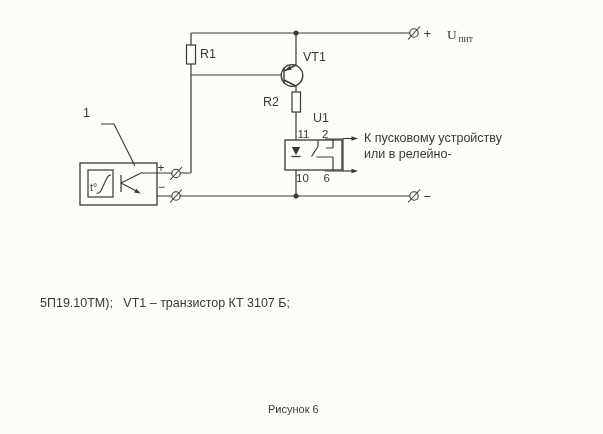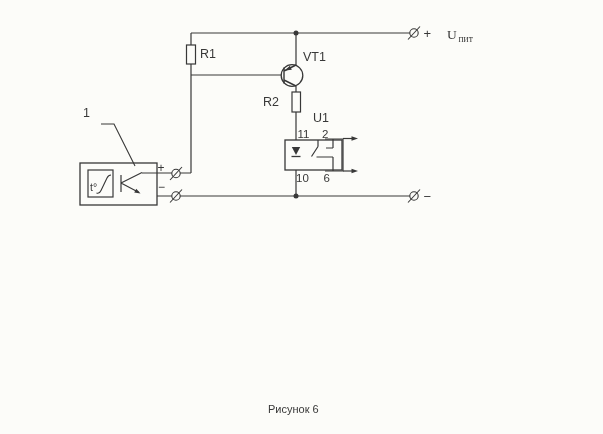--- a/index.html
+++ b/index.html
@@ -83,23 +83,26 @@
       <path d="M408,202.5 L420,189.5" stroke="#383838" stroke-width="1.1"></path>
     </g>
 
     <text x="423.5" y="38" font-size="13">+</text>
     <text class="serif" x="447" y="39" font-size="13.5">U</text>
     <text class="serif" x="458.5" y="42" font-size="9.5">пит</text>
     <text x="423.5" y="200.5" font-size="13">−</text>
   </svg>
 
   <div class="annotation">
+    <div>К пусковому устройству</div>
+    <div>или в релейно-</div>
   </div>
 
   <div class="legend">
+    <div>5П19.10ТМ);   VT1 – транзистор КТ 3107 Б;</div>
     
     
     
   </div>
 
   <div class="caption">Рисунок 6</div>
 
 </div>
 
 </body></html>

